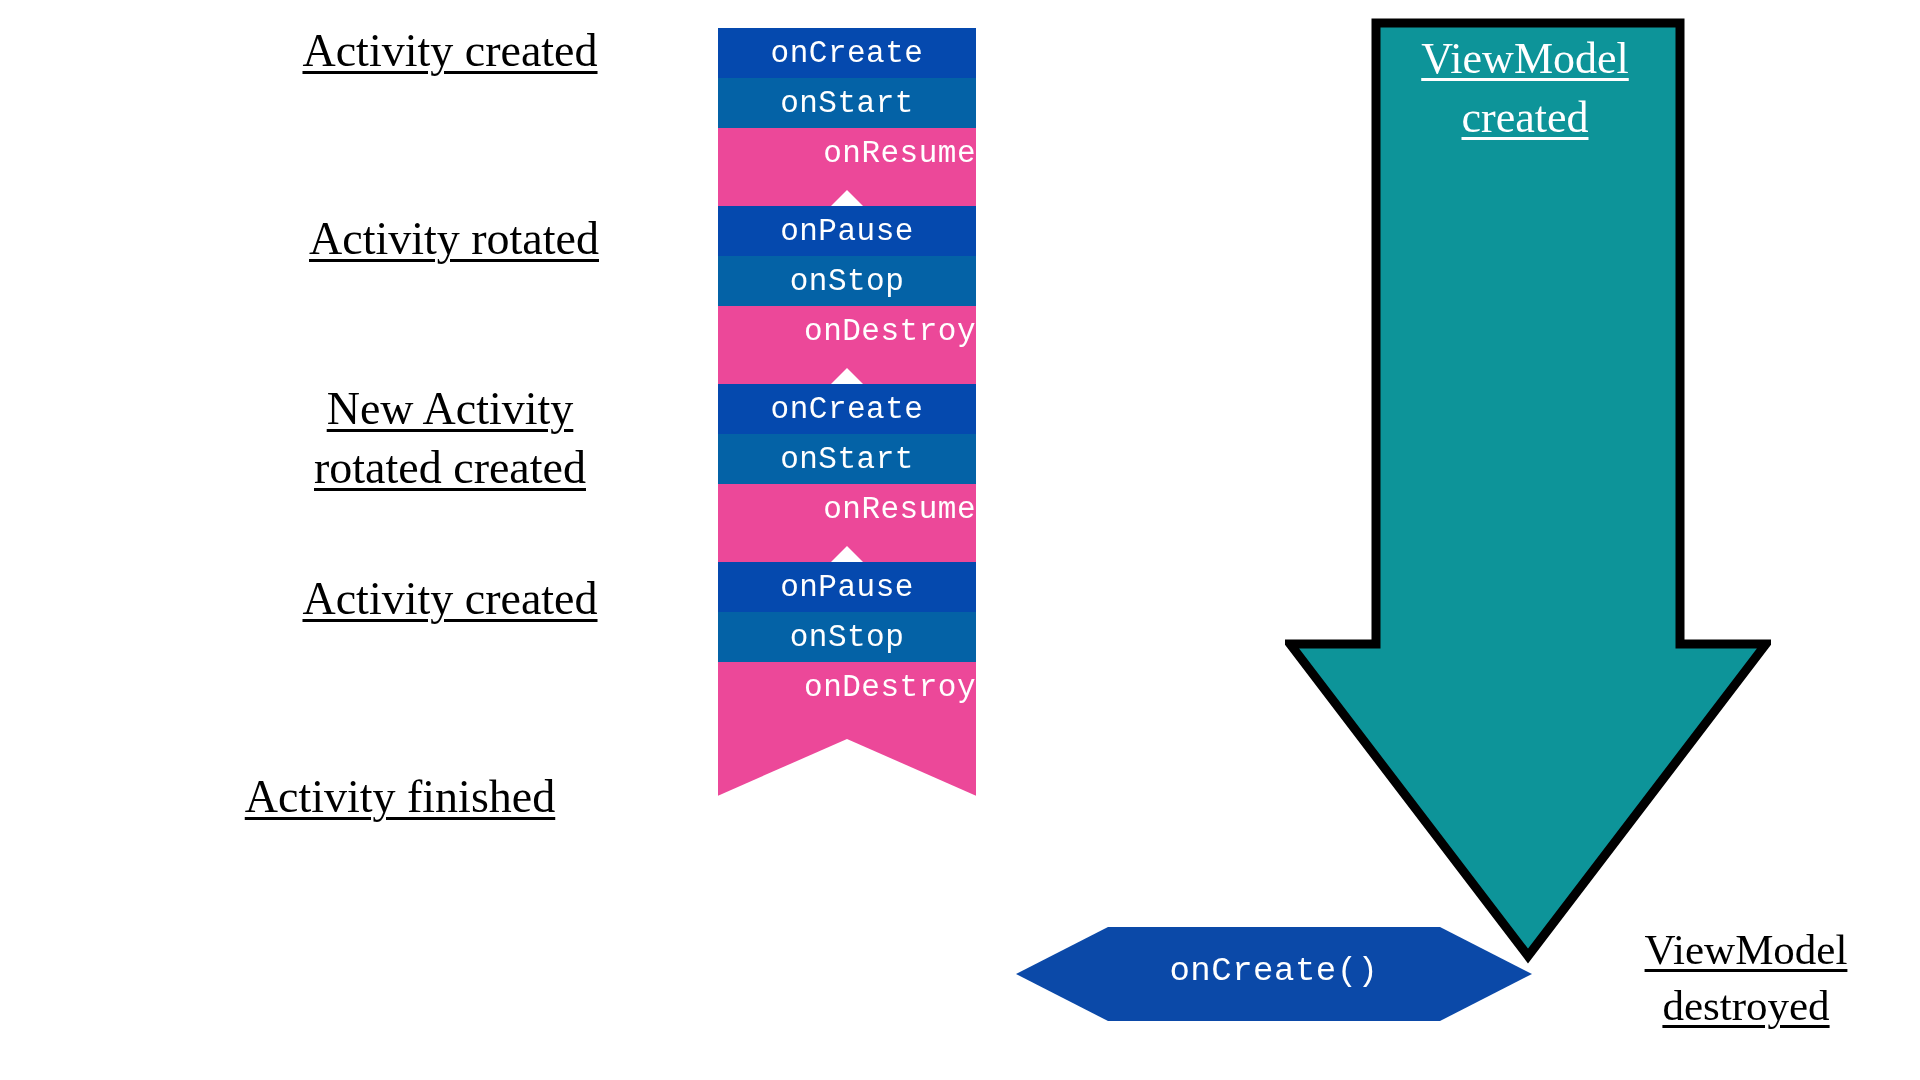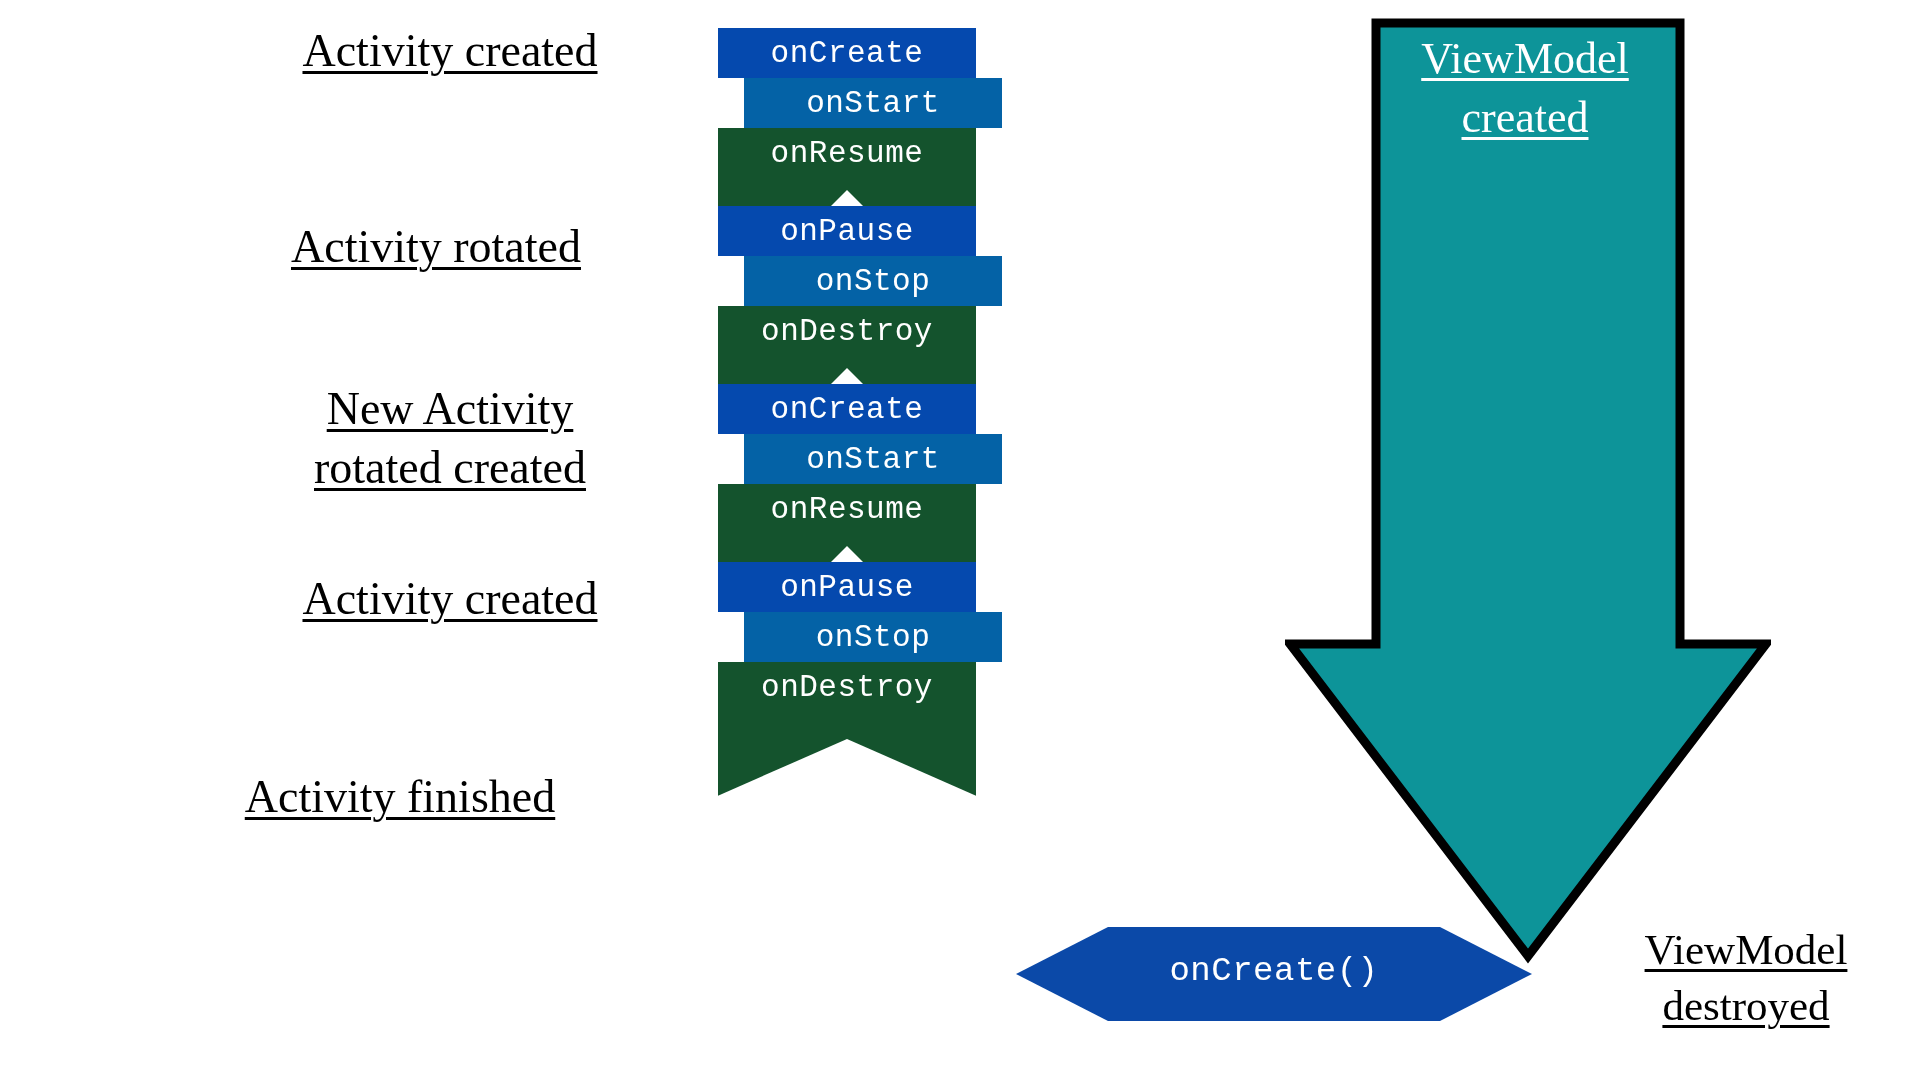--- a/index.html
+++ b/index.html
@@ -51,22 +51,22 @@
   .lc-row .lc-text {
     display: block;
     padding-top: 8px;
     line-height: 36px;
   }
   .lc-row.short { height: 50px; }
   .lc-row.tall  { height: 78px; }
   .lc-row.last  { height: 135px; }
 
   .tone-a { background: #0549AE; }  
-  .tone-b { background: #0462A6; margin-left: 26px; }  
-  .tone-c { background: #14532d; }  
+  .tone-b { background: #0462A6; }  
+  .tone-c { background: #ec4899; text-align: right; }  
 
   
   .notch {
     position: absolute;
     left: 0;
     bottom: 0;
     width: 100%;
     height: 16px;
     overflow: hidden;
   }
@@ -166,21 +166,21 @@
     text-decoration-thickness: 3px;
     text-underline-offset: 5px;
     white-space: pre;
   }
 </style>
 </head>
 <body>
 
 <div class="left-label" style="left:170px; top:22px; width:560px;">Activity created</div>
 
-<div class="left-label" style="left:156px; top:210px; width:560px;margin-top:8px;">Activity rotated</div>
+<div class="left-label" style="left:174px; top:210px; width:560px;">Activity rotated</div>
 
 <div class="left-label" style="left:170px; top:380px; width:560px;">New Activity
 rotated created</div>
 
 <div class="left-label" style="left:170px; top:570px; width:560px;">Activity created</div>
 
 <div class="left-label" style="left:120px; top:768px; width:560px;">Activity finished</div>
 
 <div id="lifecycle-ribbon">
     <div class="lc-row short tone-a">

